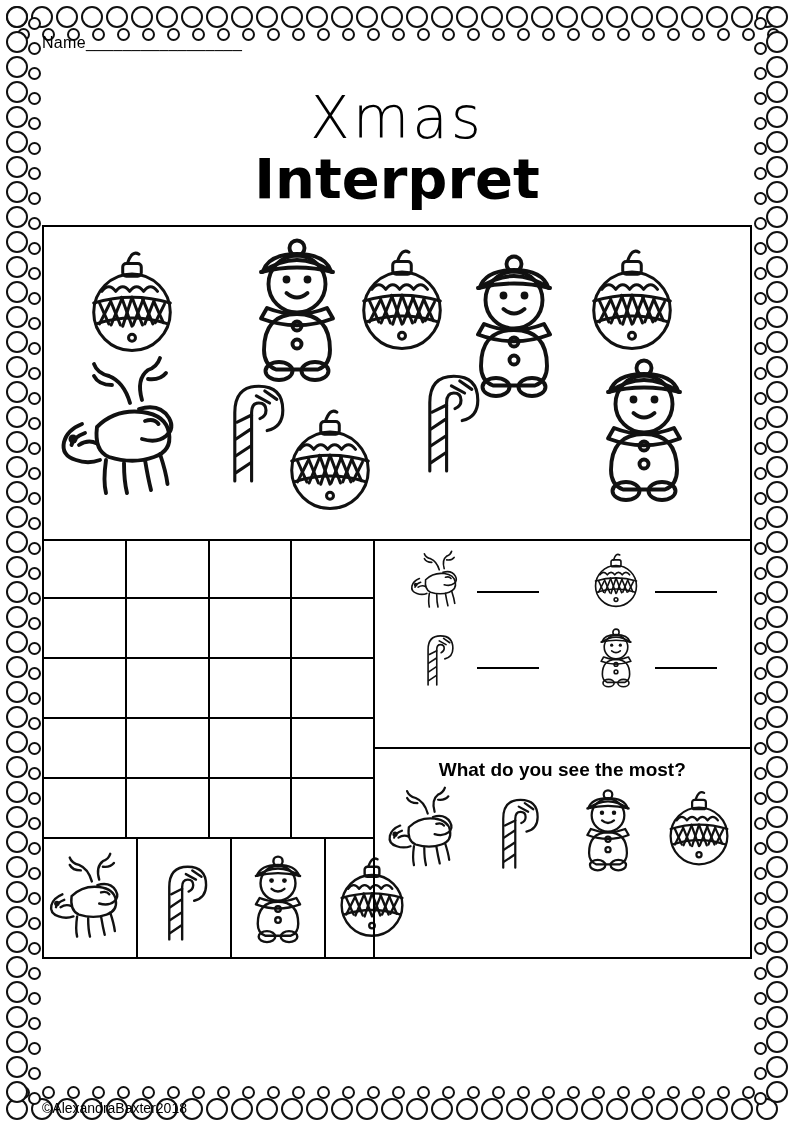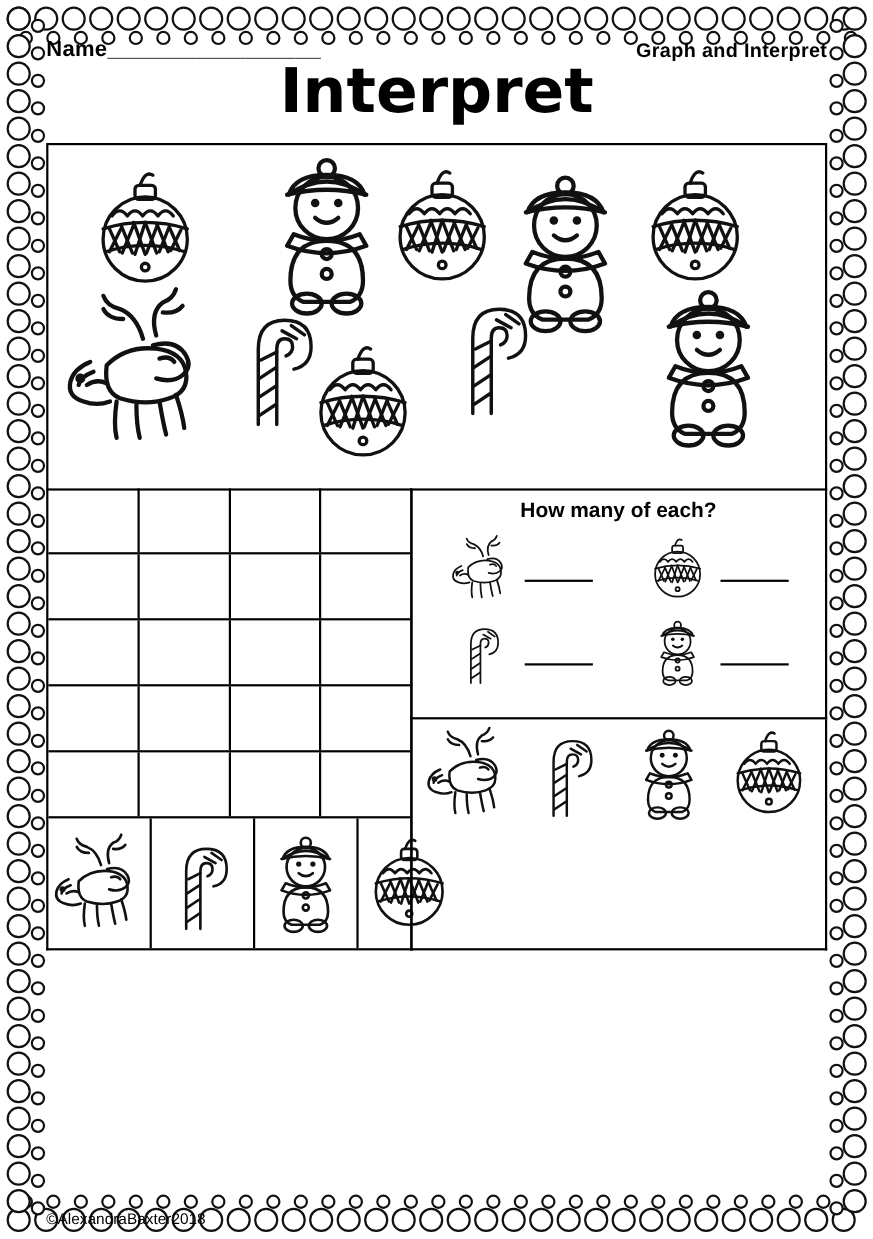--- a/index.html
+++ b/index.html
@@ -53,22 +53,22 @@
   
   .header-row {
     display: flex;
     justify-content: space-between;
     align-items: flex-end;
     font-size: 17px;
     font-weight: bold;
     letter-spacing: .3px;
   }
   .name-line {
-    font-size: 20px;
-    font-weight: bold;
+    font-size: 16px;
+    font-weight: normal;
   }
   .topic {
     font-size: 18px;
     font-weight: bold;
   }
 
   .title1 {
     text-align: center;
     font-size: 58px;
     letter-spacing: 3px;
@@ -469,23 +469,23 @@
       <div class="bead" style="left: 0px; top: 1075px;"></div>
       <div class="bead" style="left: 760px; top: 1075px;"></div>
       <div class="bead small" style="left: 22px; top: 1086px;"></div>
       <div class="bead small" style="left: 748px; top: 1086px;"></div>
     </div>
 
   <div class="sheet">
 
     <div class="header-row">
       <div class="name-line">Name_________________</div>
-      <div class="topic">Graph and Interpret</div>
     </div>
 
+    <div class="title1">Xmas</div>
     <div class="title2">Interpret</div>
 
     <div class="picture-box" id="picture-box">
         <div class="pic" style="left: 30px; top: 18px;">
           <svg viewBox="0 0 100 100" width="116" height="116">
       <circle cx="50" cy="58" r="33" fill="none" stroke="#111" stroke-width="2.6" stroke-linecap="round" stroke-linejoin="round"></circle>
       <rect x="42" y="16" width="16" height="11" rx="3" fill="none" stroke="#111" stroke-width="2.6" stroke-linecap="round" stroke-linejoin="round"></rect>
       <path d="M46 16 Q50 4 56 8" fill="none" stroke="#111" stroke-width="2.6" stroke-linecap="round" stroke-linejoin="round"></path>
       <path d="M17 50 Q50 40 83 50" fill="none" stroke="#111" stroke-width="2.6" stroke-linecap="round" stroke-linejoin="round"></path>
       <path d="M19 68 Q50 58 81 68" fill="none" stroke="#111" stroke-width="2.6" stroke-linecap="round" stroke-linejoin="round"></path>
@@ -702,21 +702,20 @@
       <path d="M24 40 q6 -8 12 0 q6 -8 12 0 q6 -8 12 0 q6 -8 12 0" fill="none" stroke="#111" stroke-width="2.6" stroke-linecap="round" stroke-linejoin="round"></path>
       <circle cx="50" cy="80" r="3" fill="none" stroke="#111" stroke-width="2.6" stroke-linecap="round" stroke-linejoin="round"></circle>
               </svg>
             </div>
           </div>
       </div>
 
       <div class="right-col">
 
         <div class="q-box first">
-          <div class="q-title">How many of each?</div>
           <div id="q1-body" style="display: grid; grid-template-columns: 1fr 1fr; row-gap: 4px; padding: 6px 10px 0px;">
               <div style="display: flex; align-items: center; justify-content: center; height: 72px;">
                 <svg viewBox="0 0 100 100" width="62" height="62">
       <path d="M58 36 q14 -4 20 6 q4 7 -2 12 q-6 5 -16 2" fill="none" stroke="#111" stroke-width="2.6" stroke-linecap="round" stroke-linejoin="round"></path>
       <path d="M60 30 q-4 -14 4 -20 M64 10 q6 -2 8 -8 M64 16 q8 1 12 -4" fill="none" stroke="#111" stroke-width="2.6" stroke-linecap="round" stroke-linejoin="round"></path>
       <path d="M52 32 q-4 -14 -14 -18 M38 14 q-8 -2 -10 -8 M40 20 q-9 0 -12 -6" fill="none" stroke="#111" stroke-width="2.6" stroke-linecap="round" stroke-linejoin="round"></path>
       <path d="M20 46 q-10 4 -12 12 q-2 9 8 12 q8 3 16 0" fill="none" stroke="#111" stroke-width="2.6" stroke-linecap="round" stroke-linejoin="round"></path>
       <path d="M22 52 q-8 3 -9 8" fill="none" stroke="#111" stroke-width="2.6" stroke-linecap="round" stroke-linejoin="round"></path>
       <path d="M18 60 q6 -4 12 -1" fill="none" stroke="#111" stroke-width="2.6" stroke-linecap="round" stroke-linejoin="round"></path>
       <path d="M30 48 q12 -12 30 -10 q16 2 18 14 q2 12 -10 16 q-14 5 -30 0 q-10 -4 -8 -20Z" fill="none" stroke="#111" stroke-width="2.6" stroke-linecap="round" stroke-linejoin="round"></path>
@@ -764,20 +763,21 @@
       <circle cx="50" cy="74" r="3" fill="none" stroke="#111" stroke-width="2.6" stroke-linecap="round" stroke-linejoin="round"></circle>
       <ellipse cx="38" cy="92" rx="9" ry="6" fill="none" stroke="#111" stroke-width="2.6" stroke-linecap="round" stroke-linejoin="round"></ellipse>
       <ellipse cx="62" cy="92" rx="9" ry="6" fill="none" stroke="#111" stroke-width="2.6" stroke-linecap="round" stroke-linejoin="round"></ellipse>
                 </svg>
                 <div style="border-bottom: 2.5px solid rgb(0, 0, 0); width: 62px; margin-left: 8px; margin-top: 22px;"></div>
               </div>
             </div>
         </div>
 
         <div class="q-box second">
+          <div class="q-title">What do you see the most?</div>
           <div id="q2-body" style="display: flex; align-items: center; justify-content: space-around; padding: 6px 6px 0px;">
               <div>
                 <svg viewBox="0 0 100 100" width="86" height="86">
       <path d="M58 36 q14 -4 20 6 q4 7 -2 12 q-6 5 -16 2" fill="none" stroke="#111" stroke-width="2.6" stroke-linecap="round" stroke-linejoin="round"></path>
       <path d="M60 30 q-4 -14 4 -20 M64 10 q6 -2 8 -8 M64 16 q8 1 12 -4" fill="none" stroke="#111" stroke-width="2.6" stroke-linecap="round" stroke-linejoin="round"></path>
       <path d="M52 32 q-4 -14 -14 -18 M38 14 q-8 -2 -10 -8 M40 20 q-9 0 -12 -6" fill="none" stroke="#111" stroke-width="2.6" stroke-linecap="round" stroke-linejoin="round"></path>
       <path d="M20 46 q-10 4 -12 12 q-2 9 8 12 q8 3 16 0" fill="none" stroke="#111" stroke-width="2.6" stroke-linecap="round" stroke-linejoin="round"></path>
       <path d="M22 52 q-8 3 -9 8" fill="none" stroke="#111" stroke-width="2.6" stroke-linecap="round" stroke-linejoin="round"></path>
       <path d="M18 60 q6 -4 12 -1" fill="none" stroke="#111" stroke-width="2.6" stroke-linecap="round" stroke-linejoin="round"></path>
       <path d="M30 48 q12 -12 30 -10 q16 2 18 14 q2 12 -10 16 q-14 5 -30 0 q-10 -4 -8 -20Z" fill="none" stroke="#111" stroke-width="2.6" stroke-linecap="round" stroke-linejoin="round"></path>

